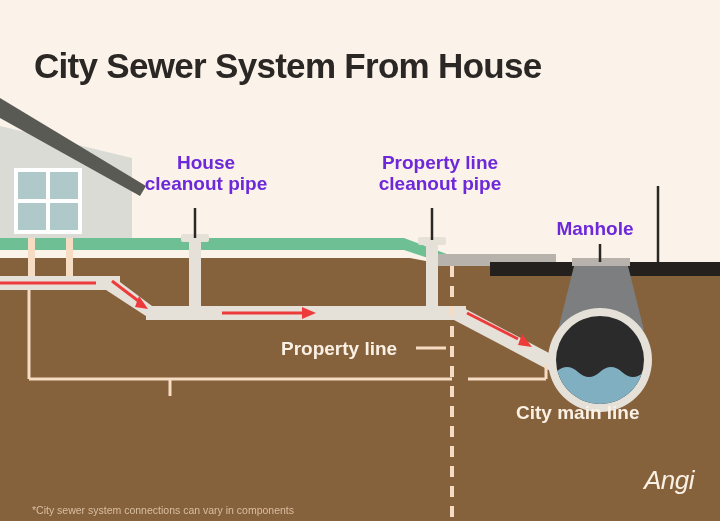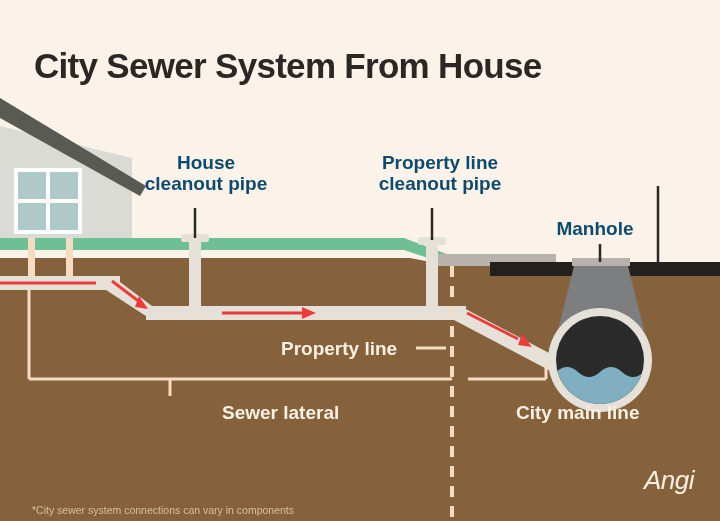--- a/index.html
+++ b/index.html
@@ -37,21 +37,21 @@
     font-size: 35px;
     font-weight: bold;
     color: #2B2724;
     letter-spacing: -0.7px;
     font-stretch: condensed;
     margin-top: 22px;
   }
   .callout {
     font-size: 19px;
     font-weight: bold;
-    color: #0c4a6e;
+    color: #6d28d9;
     text-align: center;
   }
   .onsoil {
     font-size: 19px;
     font-weight: bold;
     color: #FAF0E4;
   }
   .footnote {
     left: 32px;
     top: 463px;
@@ -197,21 +197,20 @@
 cleanout pipe</div>
 
   <div class="label callout cl-propline">Property line
 cleanout pipe</div>
 
   <div class="label callout cl-manhole">Manhole</div>
 
 
   <div class="label onsoil lb-propline">Property line</div>
 
-  <div class="label onsoil lb-lateral">Sewer lateral</div>
 
   <div class="label onsoil lb-mainline">City main line</div>
 
   <div class="label footnote">*City sewer system connections can vary in components and design, illustration not to scale.</div>
 
   <div class="label logo">Angi</div>
 
 </div>
 
 </body></html>

